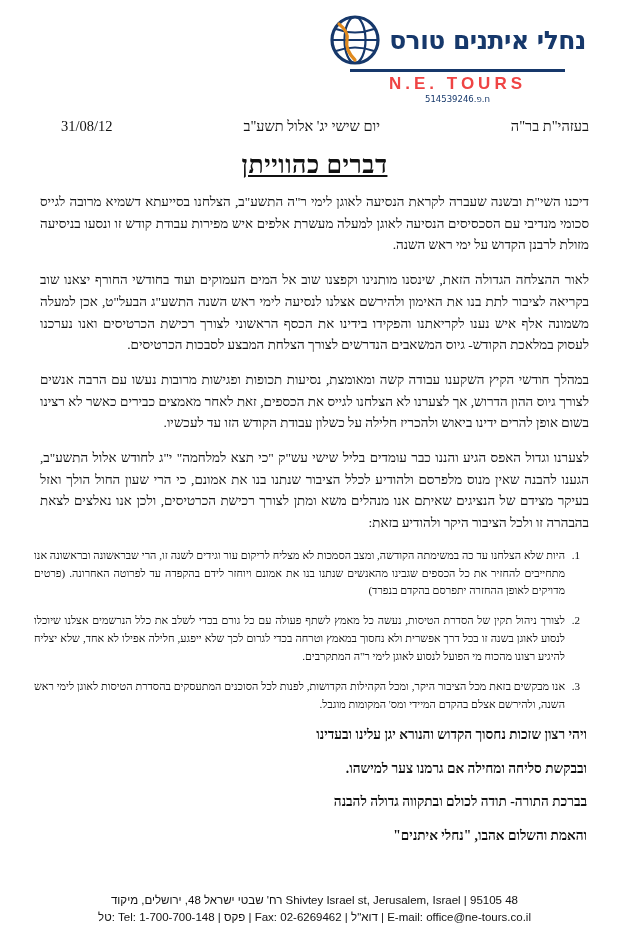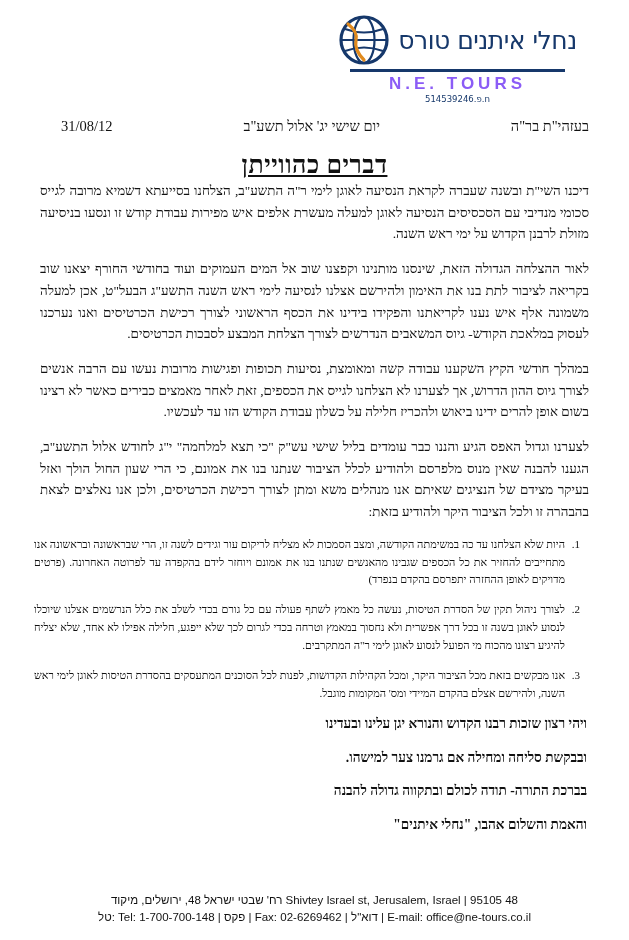--- a/index.html
+++ b/index.html
@@ -45,39 +45,39 @@
   }
   .globe {
     width: 52px;
     height: 52px;
     position: relative;
     flex: none;
   }
   .globe svg { display:block; }
   .logo-he {
     font-family: "DejaVu Sans", sans-serif;
-    font-weight: normal;
+    font-weight: bold;
     font-size: 25px;
     color: #16386b;
     letter-spacing: -0.5px;
     line-height: 1;
     white-space: nowrap;
     direction: rtl;
   }
   .logo-rule {
     width: 100%;
     height: 3px;
     background: #16386b;
     margin: 3px 0 2px 0;
   }
   .logo-en {
     font-family: "Liberation Sans", sans-serif;
     font-weight: bold;
     font-size: 17px;
-    color: #8b5cf6;
+    color: #ef4444;
     letter-spacing: 4px;
     direction: ltr;
   }
   .logo-reg {
     font-family: "DejaVu Sans", sans-serif;
     font-size: 8.5px;
     color: #16386b;
     margin-top: 0;
     direction: rtl;
   }
@@ -96,21 +96,21 @@
   .date-row .bsd { font-weight: normal; }
   .date-row .hebdate { font-weight: normal; }
   .date-row .gregdate { font-weight: normal; direction: ltr; margin-left: 19px; }
 
   
   .doc-title {
     text-align: center;
     font-size: 25px;
     font-weight: bold;
     margin-top: 16px;
-    margin-bottom: 1px;
+    margin-bottom: 12px;
     text-decoration: underline;
     letter-spacing: 0.5px;
   }
 
   
   .body-text {
     direction: rtl;
     text-align: justify;
     font-size: 13.4px;
     line-height: 1.62;
@@ -206,21 +206,21 @@
     <p>לצערנו וגדול האפס הגיע והננו כבר עומדים בליל שישי עש"ק "כי תצא למלחמה" י"ג לחודש אלול התשע"ב, הגענו להבנה שאין מנוס מלפרסם ולהודיע לכלל הציבור שנתנו בנו את אמונם, כי הרי שעון החול הולך ואזל בעיקר מצידם של הנציגים שאיתם אנו מנהלים משא ומתן לצורך רכישת הכרטיסים, ולכן אנו נאלצים לצאת בהבהרה זו ולכל הציבור היקר ולהודיע בזאת:</p>
   </div>
 
   <ol class="numbered">
     <li>היות שלא הצלחנו עד כה במשימתה הקודשה, ומצב הסמכות לא מצליח לריקום עור וגידים לשנה זו, הרי שבראשונה ובראשונה אנו מתחייבים להחזיר את כל הכספים שגבינו מהאנשים שנתנו בנו את אמונם ויוחזר לידם בהקפדה עד לפרוטה האחרונה. (פרטים מדויקים לאופן ההחזרה יתפרסם בהקדם בנפרד)</li>
     <li>לצורך ניהול תקין של הסדרת הטיסות, נעשה כל מאמץ לשתף פעולה עם כל גורם בכדי לשלב את כלל הנרשמים אצלנו שיוכלו לנסוע לאוגן בשנה זו בכל דרך אפשרית ולא נחסוך במאמץ וטרחה בכדי לגרום לכך שלא ייפגע, חלילה אפילו לא אחד, שלא יצליח להיגיע רצונו מהכוח מי הפועל לנסוע לאוגן לימי ר"ה המתקרבים.</li>
     <li>אנו מבקשים בזאת מכל הציבור היקר, ומכל הקהילות הקדושות, לפנות לכל הסוכנים המתעסקים בהסדרת הטיסות לאוגן לימי ראש השנה, ולהירשם אצלם בהקדם המיידי ומס' המקומות מוגבל.</li>
   </ol>
 
   <div class="closing">
-    <p>ויהי רצון שזכות רבנו הקדוש והנורא יגן עלינו ובעדינו</p>
+    <p>ויהי רצון שזכות נחסוך הקדוש והנורא יגן עלינו ובעדינו</p>
     <p>ובבקשת סליחה ומחילה אם גרמנו צער למישהו.</p>
     <p>בברכת התורה- תודה לכולם ובתקווה גדולה להבנה</p>
     <p class="last">והאמת והשלום אהבו, "נחלי איתנים"</p>
   </div>
 
   <div class="footer">
     <span class="line">48 Shivtey Israel st, Jerusalem, Israel   |   95105 רח' שבטי ישראל 48, ירושלים, מיקוד</span>
     <span class="line">E-mail: office@ne-tours.co.il   |   דוא"ל   |   Fax: 02-6269462   |   פקס   |   Tel: 1-700-700-148 :טל</span>
   </div>
 

